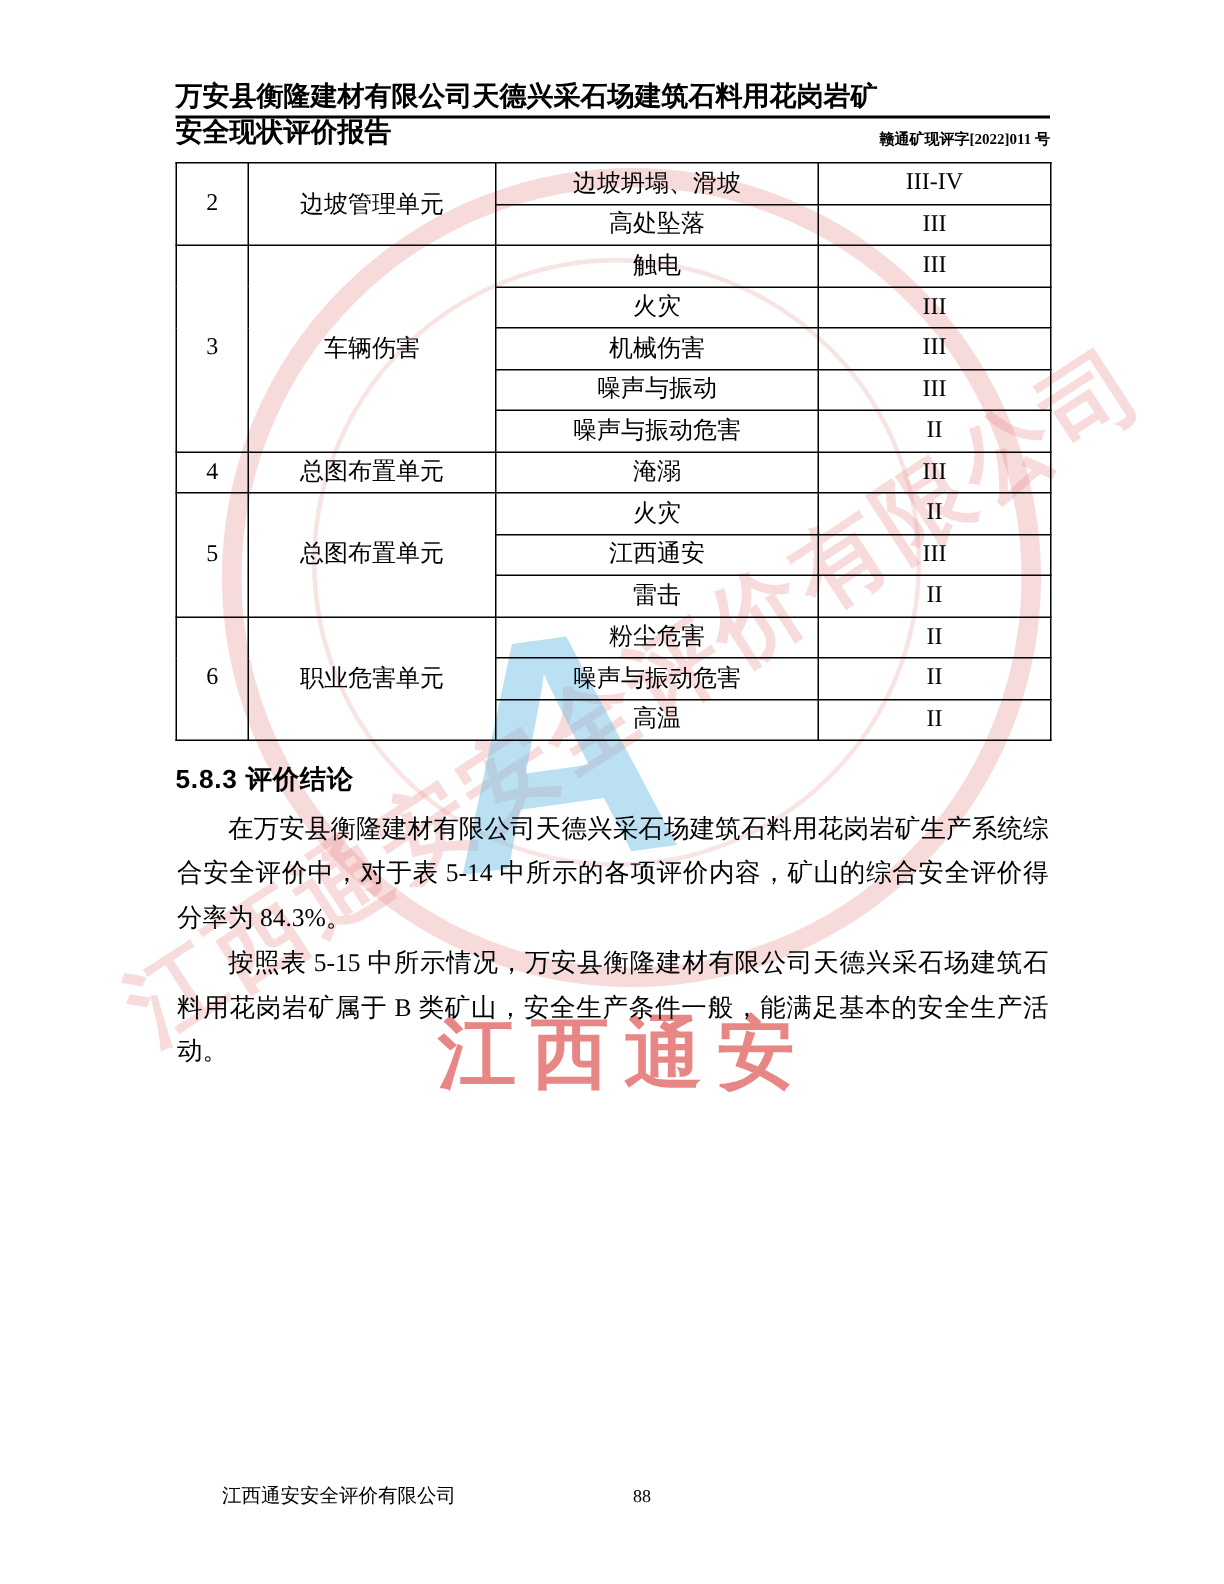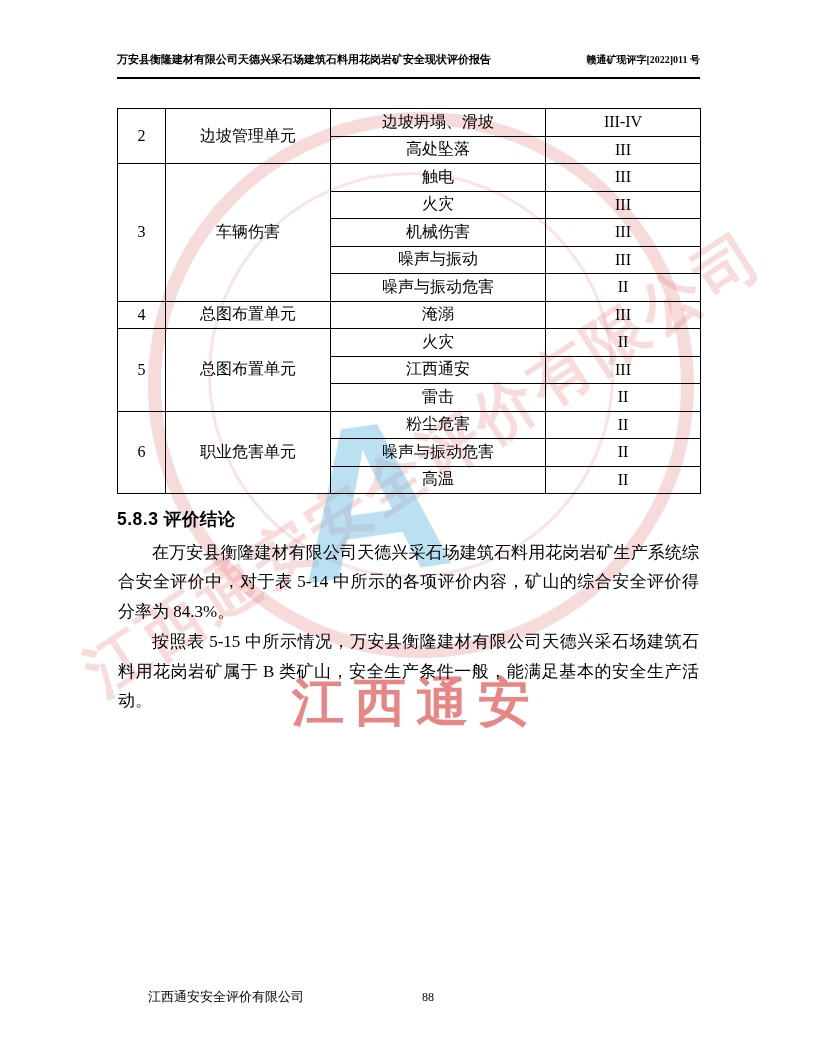--- a/index.html
+++ b/index.html
@@ -34,21 +34,21 @@
     position:absolute;left:292px;top:668px;
     font-family:Liberation Serif, serif;font-weight:bold;
     font-size:52px;letter-spacing:10px;color:rgba(216,52,52,0.60);
   }
   
   .header{
     position:absolute;top:52px;left:117px;width:583px;z-index:1;
     display:flex;justify-content:space-between;align-items:flex-end;
     font-weight:bold;
   }
-  .hdr-left{font-size:11px;}
+  .hdr-left{font-size:18px;}
   .hdr-right{font-size:10px;white-space:nowrap;}
   .header-rule{
     position:absolute;top:77px;left:117px;width:583px;z-index:1;
     border-top:2.5px solid #000;
   }
   
   .content{position:absolute;top:108px;left:117px;width:583px;z-index:1;}
   table.hazard{border-collapse:collapse;width:583px;table-layout:fixed;}
   table.hazard td{
     border:1px solid #000;text-align:center;vertical-align:middle;

